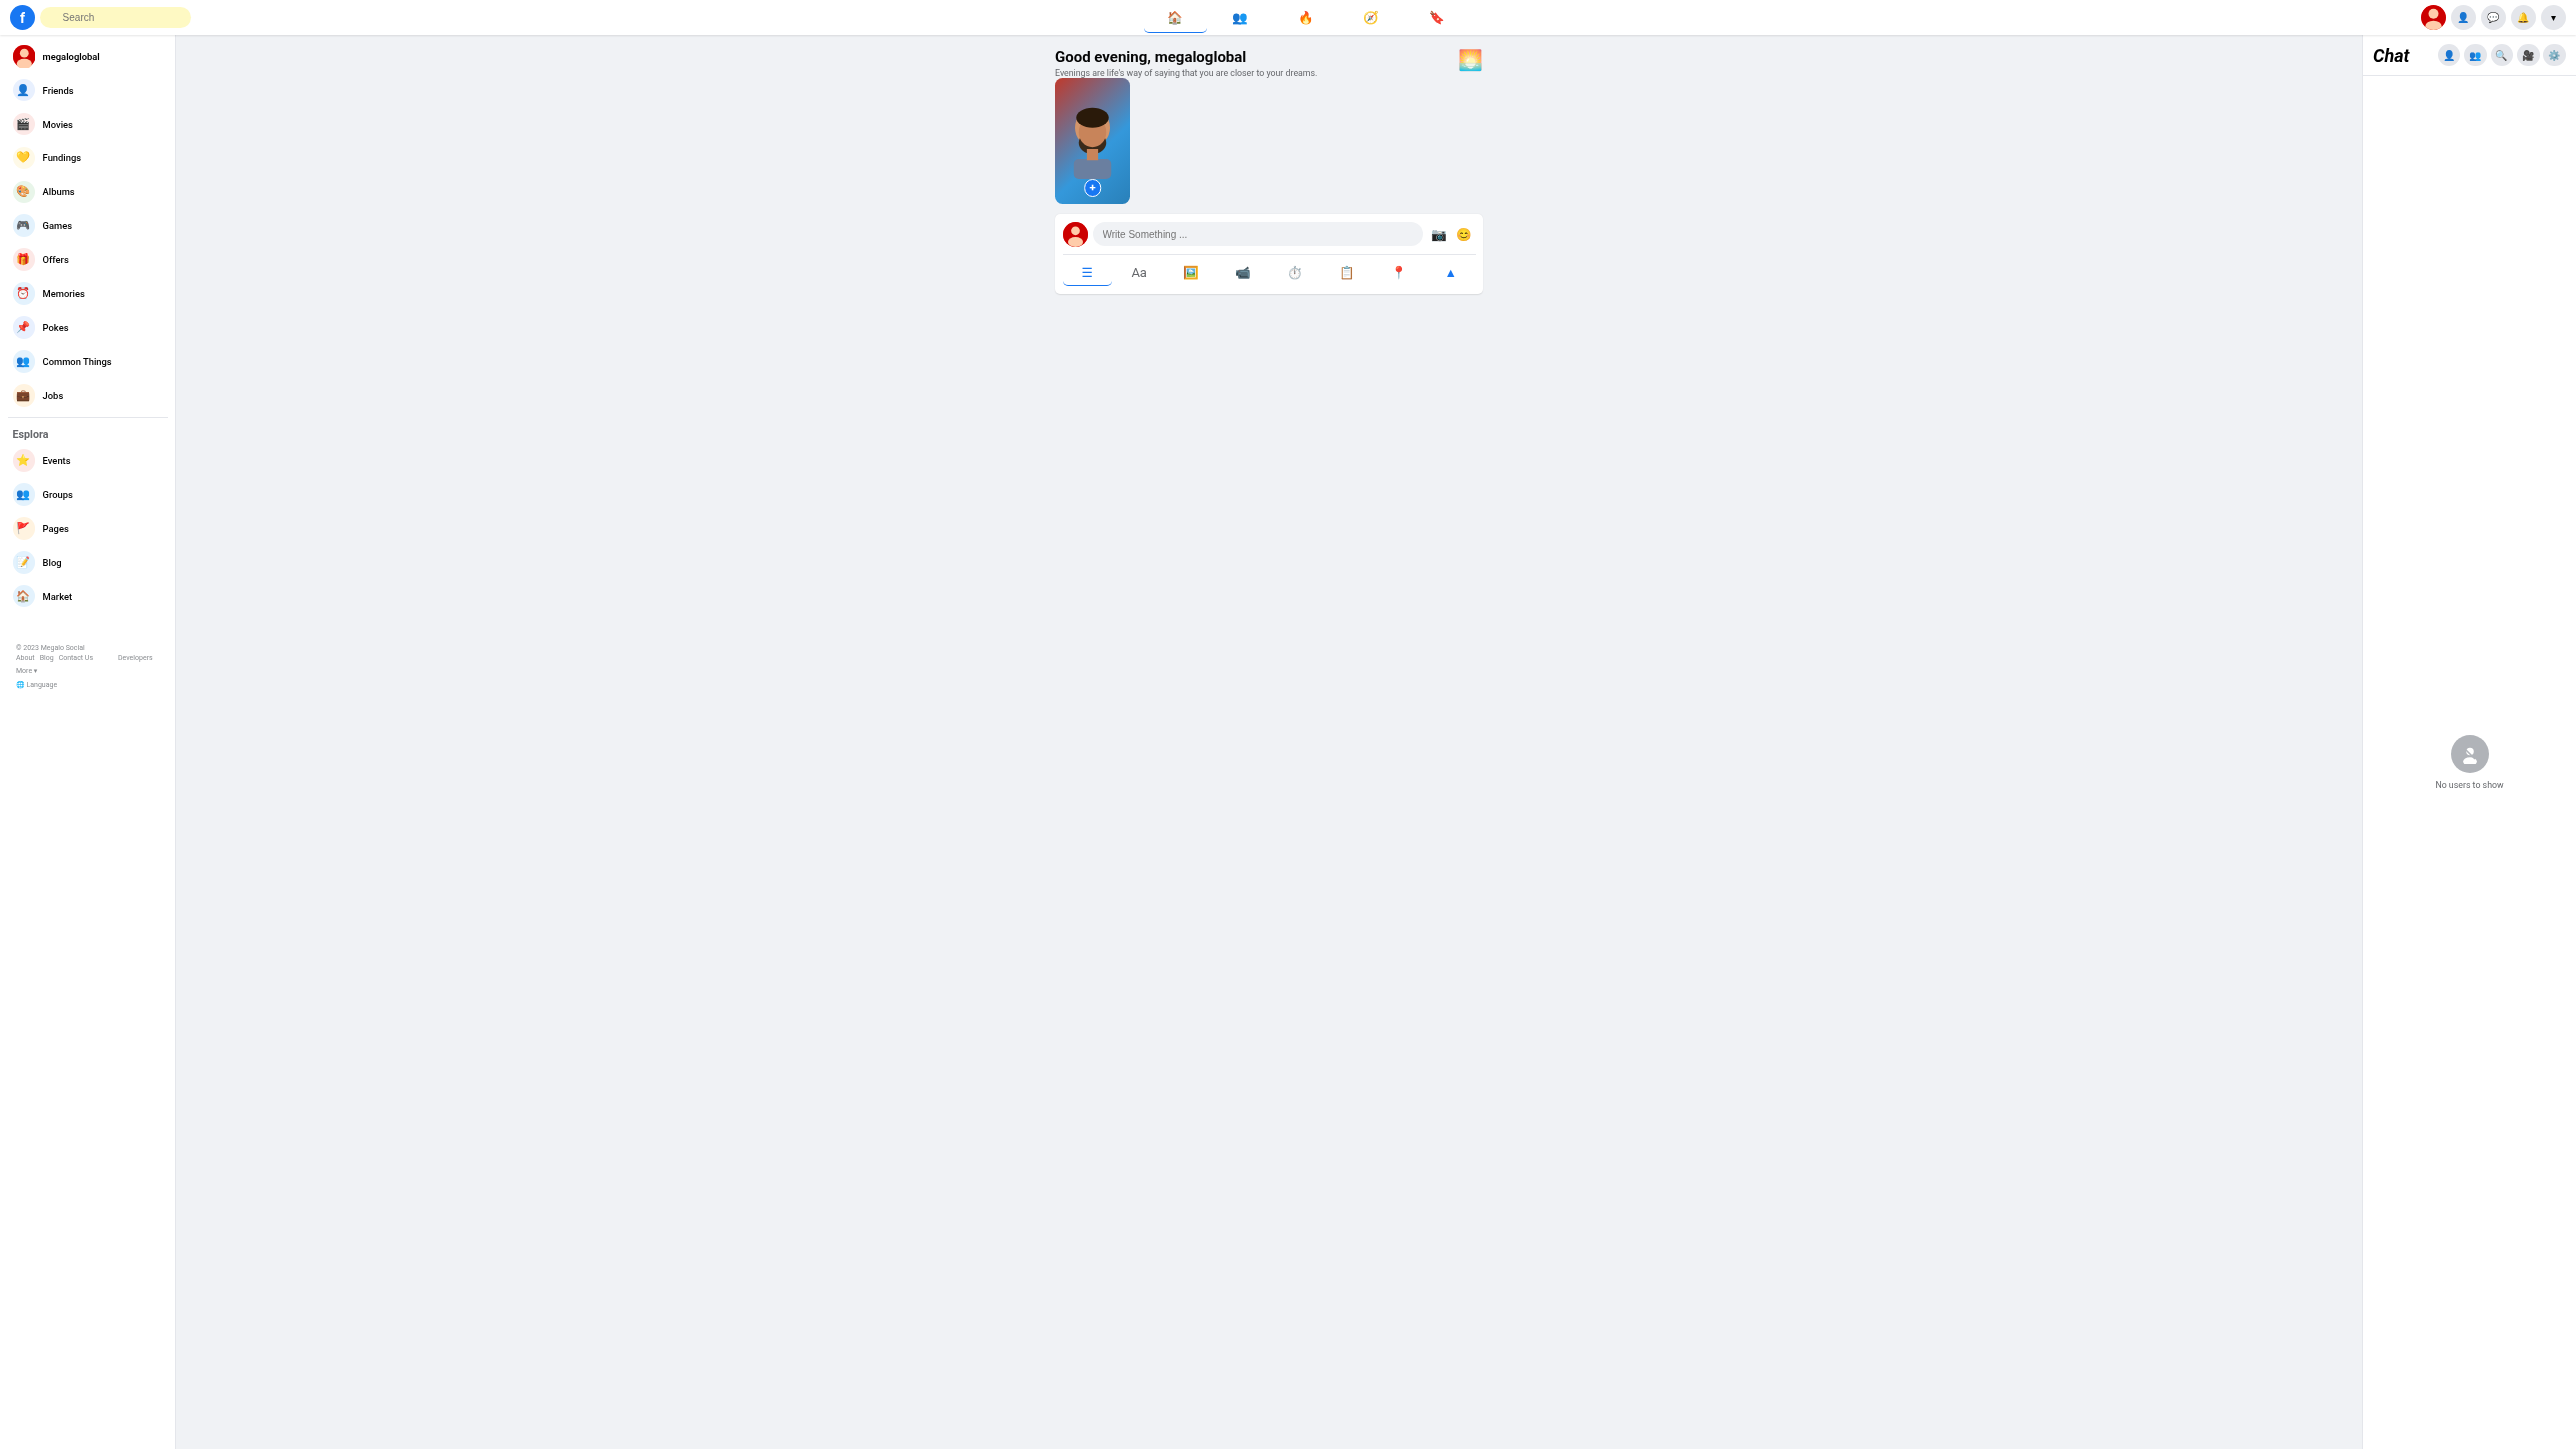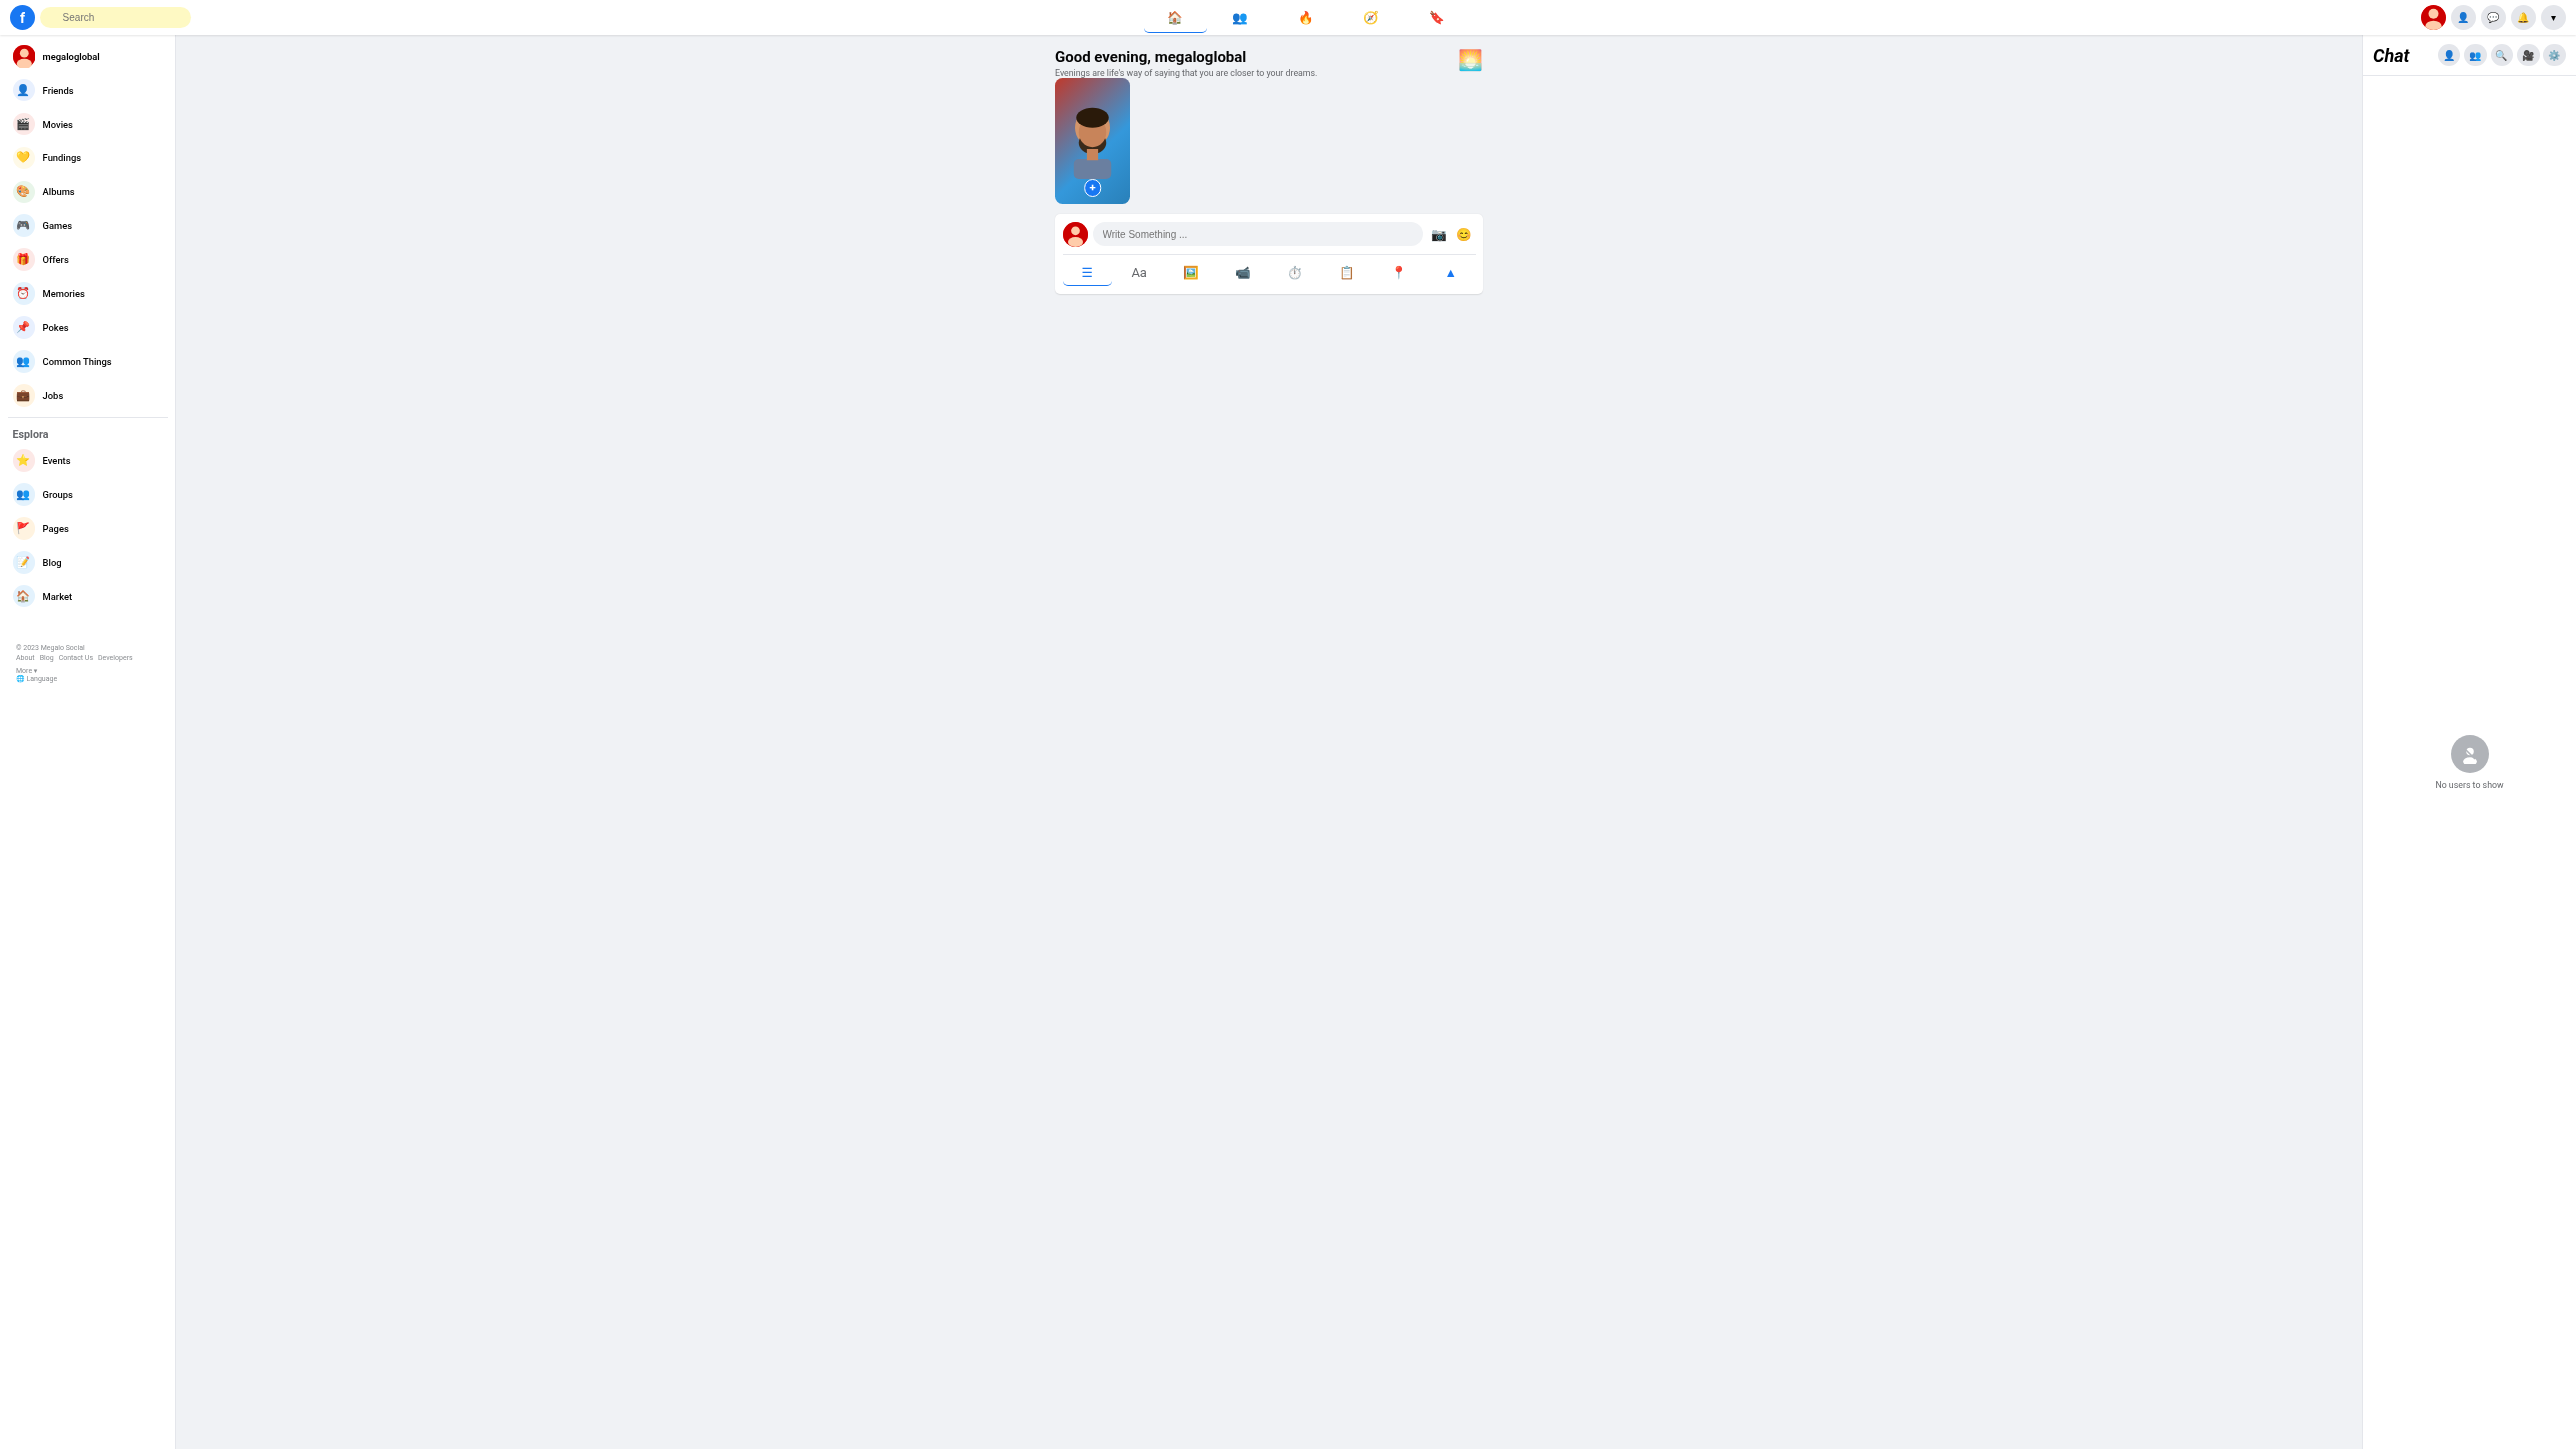--- a/index.html
+++ b/index.html
@@ -420,24 +420,24 @@
       <span>Market</span>
     </div>
 
     <div style="height: 25px;"></div>
     <div style="padding: 5px 16px; font-size: 7px; color: #8a8d91;">
       <div>© 2023 Megalo Social</div>
       <div style="display:flex; gap: 5px; flex-wrap: wrap; margin-top: 2.5px;">
         <span style="cursor:pointer;">About</span>
         <span style="cursor:pointer;">Blog</span>
         <span style="cursor:pointer;">Contact Us</span>
-        <span style="cursor:pointer;">Developers</span>
+        <span style="cursor:pointer;margin-left:20px;">Developers</span>
         <span style="cursor:pointer;">More ▾</span>
       </div>
-      <div style="margin-top: 0;">🌐 Language</div>
+      <div style="margin-top: 6px;">🌐 Language</div>
     </div>
   </aside>
 
   <main class="main-content">
     <div class="feed-container">
 
       <div class="greeting-section">
         <div class="greeting-text">
           <h2>Good evening, megaloglobal</h2>
           <p>Evenings are life's way of saying that you are closer to your dreams.</p>

